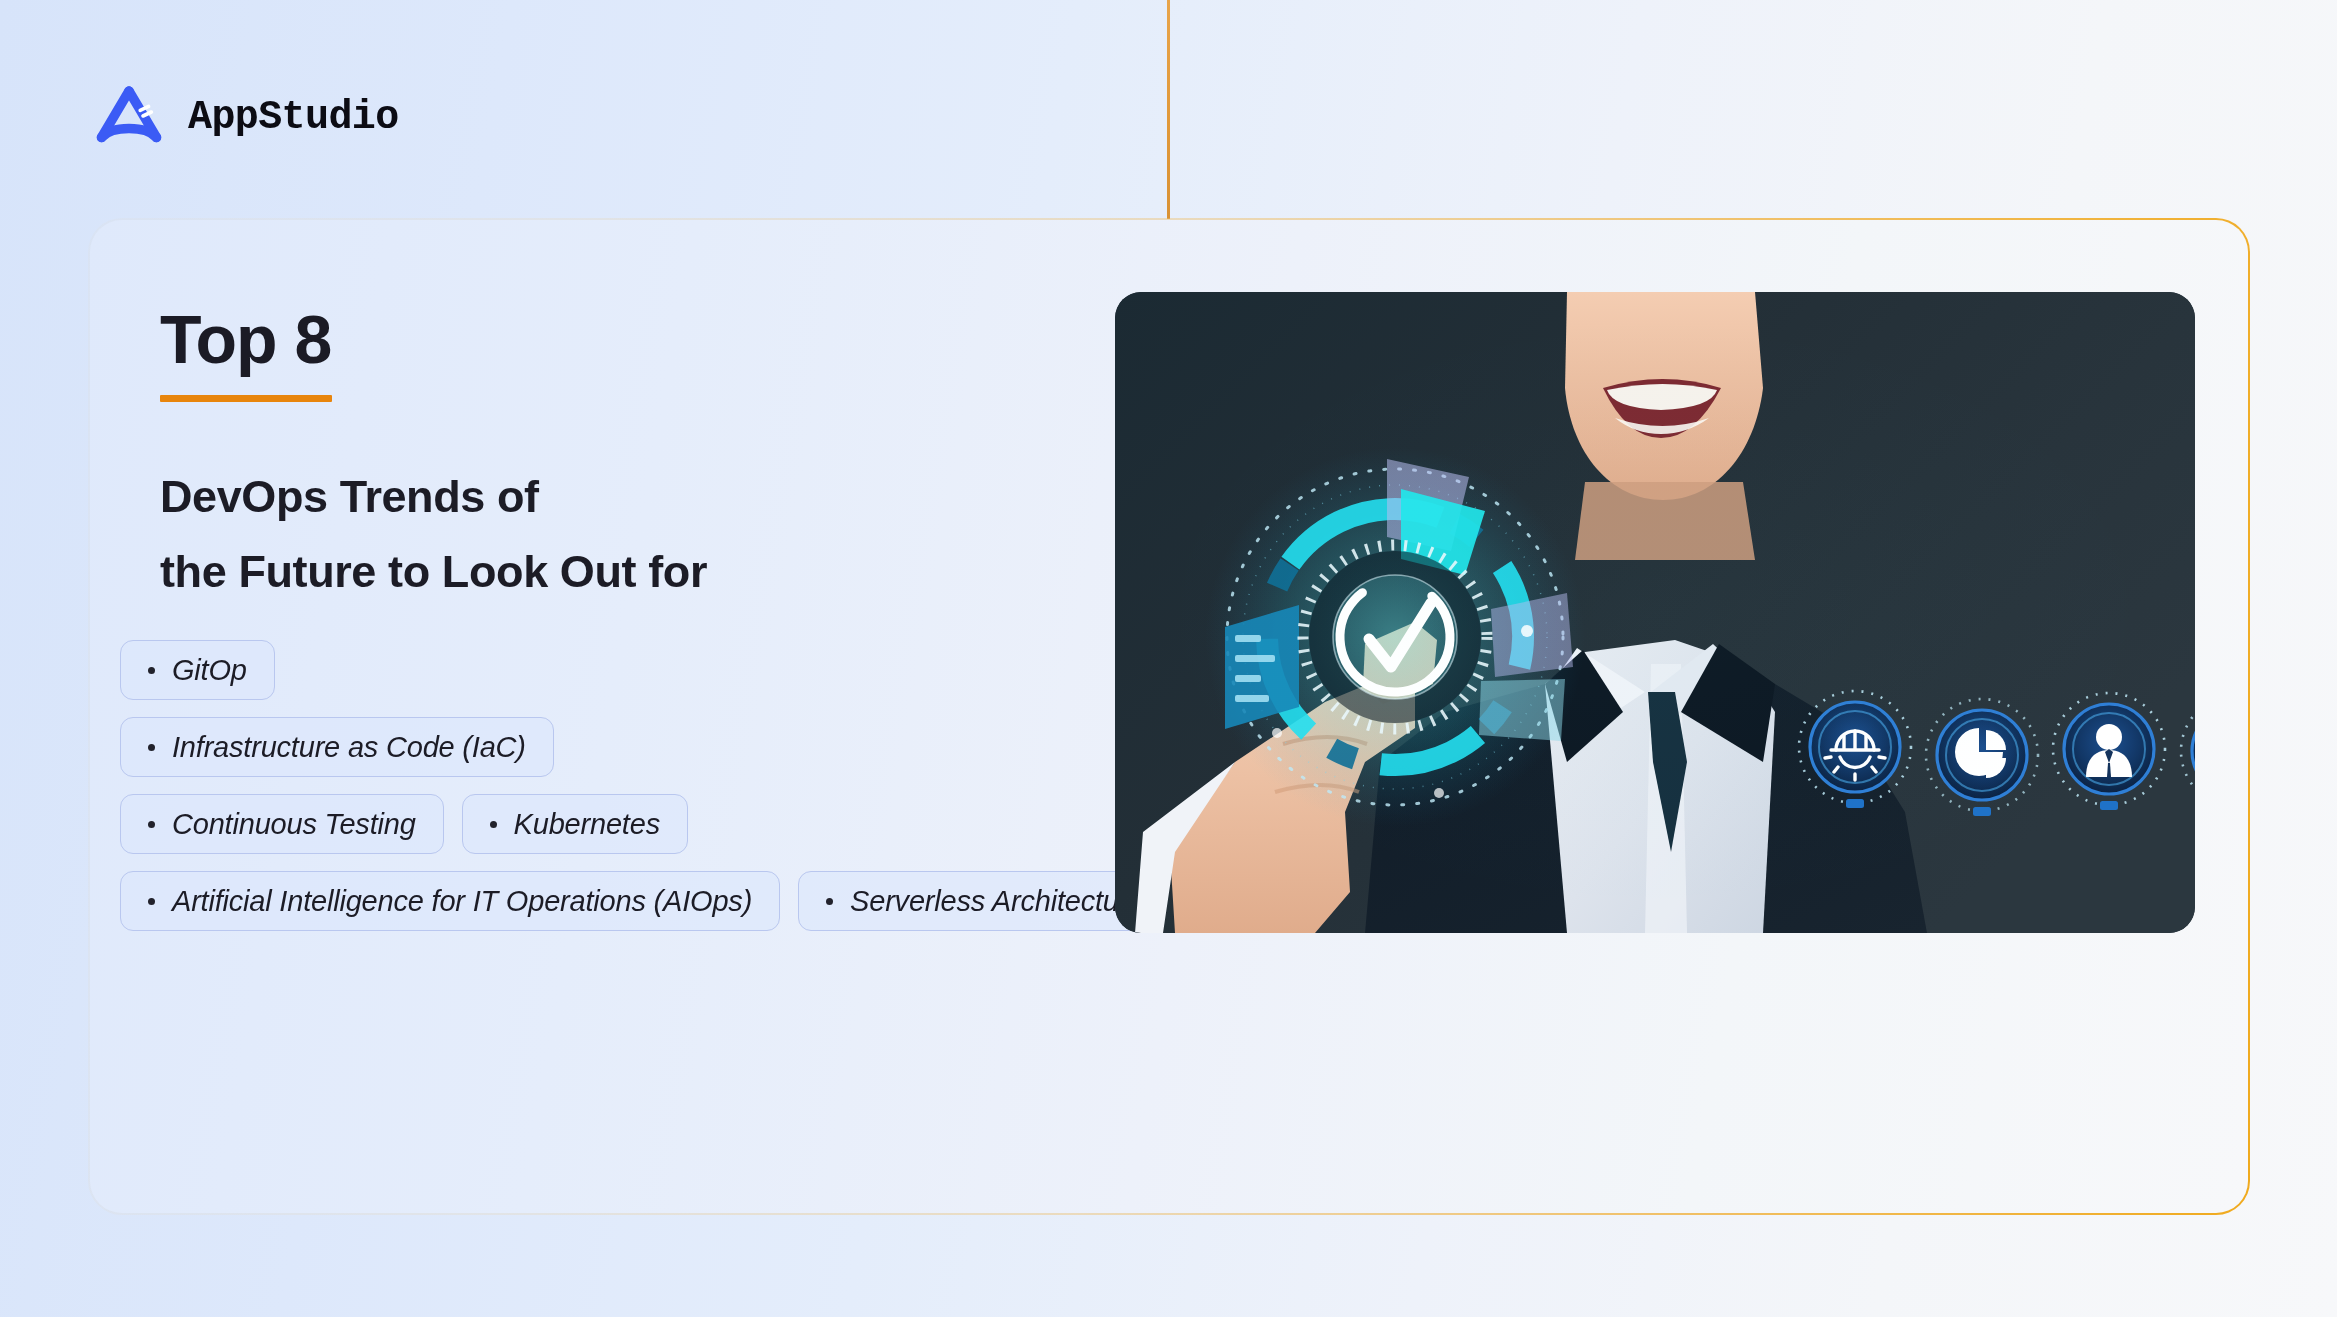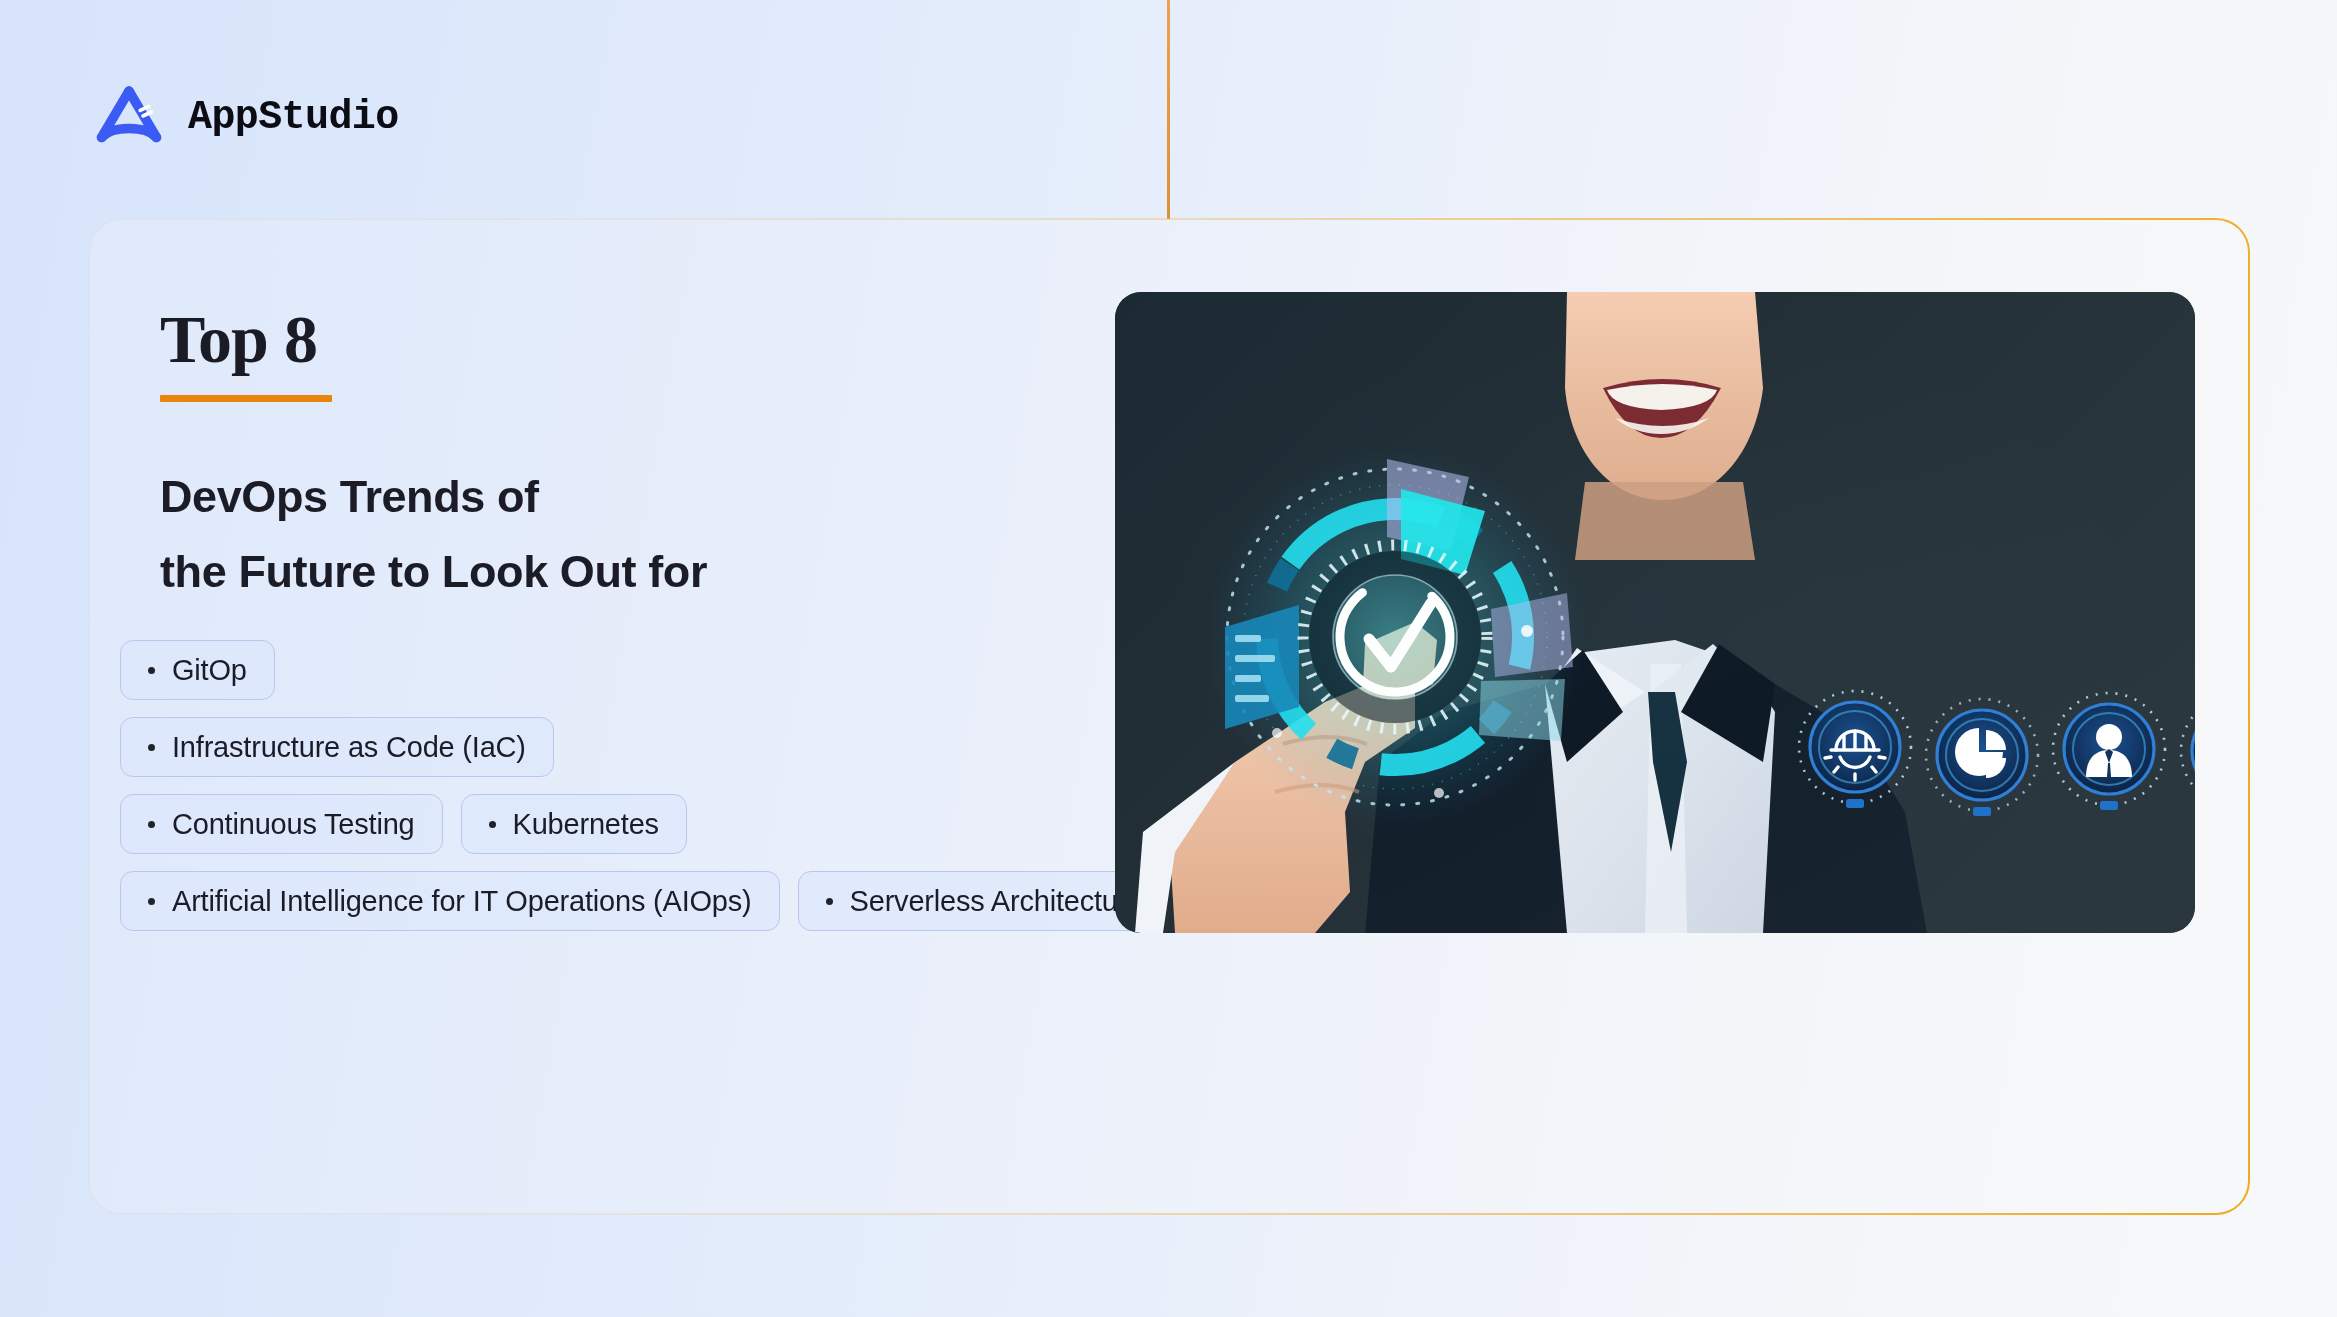--- a/index.html
+++ b/index.html
@@ -69,40 +69,40 @@
     overflow:hidden;
   }
 
   
   .headline-block { position:absolute; left:70px; top:85px; }
 
   .top-count {
     font-size:68px; font-weight:700; line-height:1;
     color:#1b1b25; letter-spacing:-1px;
     display:inline-block;
-    font-family:Liberation Serif, serif;
   }
   .top-underline {
     margin-top:22px;
     width:172px; height:7px; border-radius:1px;
     background:#e8850c;
   }
 
   .subhead {
     margin-top:64px;
     font-size:45px; font-weight:600; line-height:1.36;
     color:#1c1c26; letter-spacing:-0.4px;
     white-space:nowrap;
   }
 
   
   .pill-area {
     position:absolute;
     left:30px; top:420px;
     width:1060px;
+    font-style:italic;
   }
   .pill-row {
     display:flex; align-items:center;
     gap:18px;
     margin-bottom:17px;
   }
   .pill {
     display:inline-flex; align-items:center;
     gap:17px;
     padding:0 27px;

